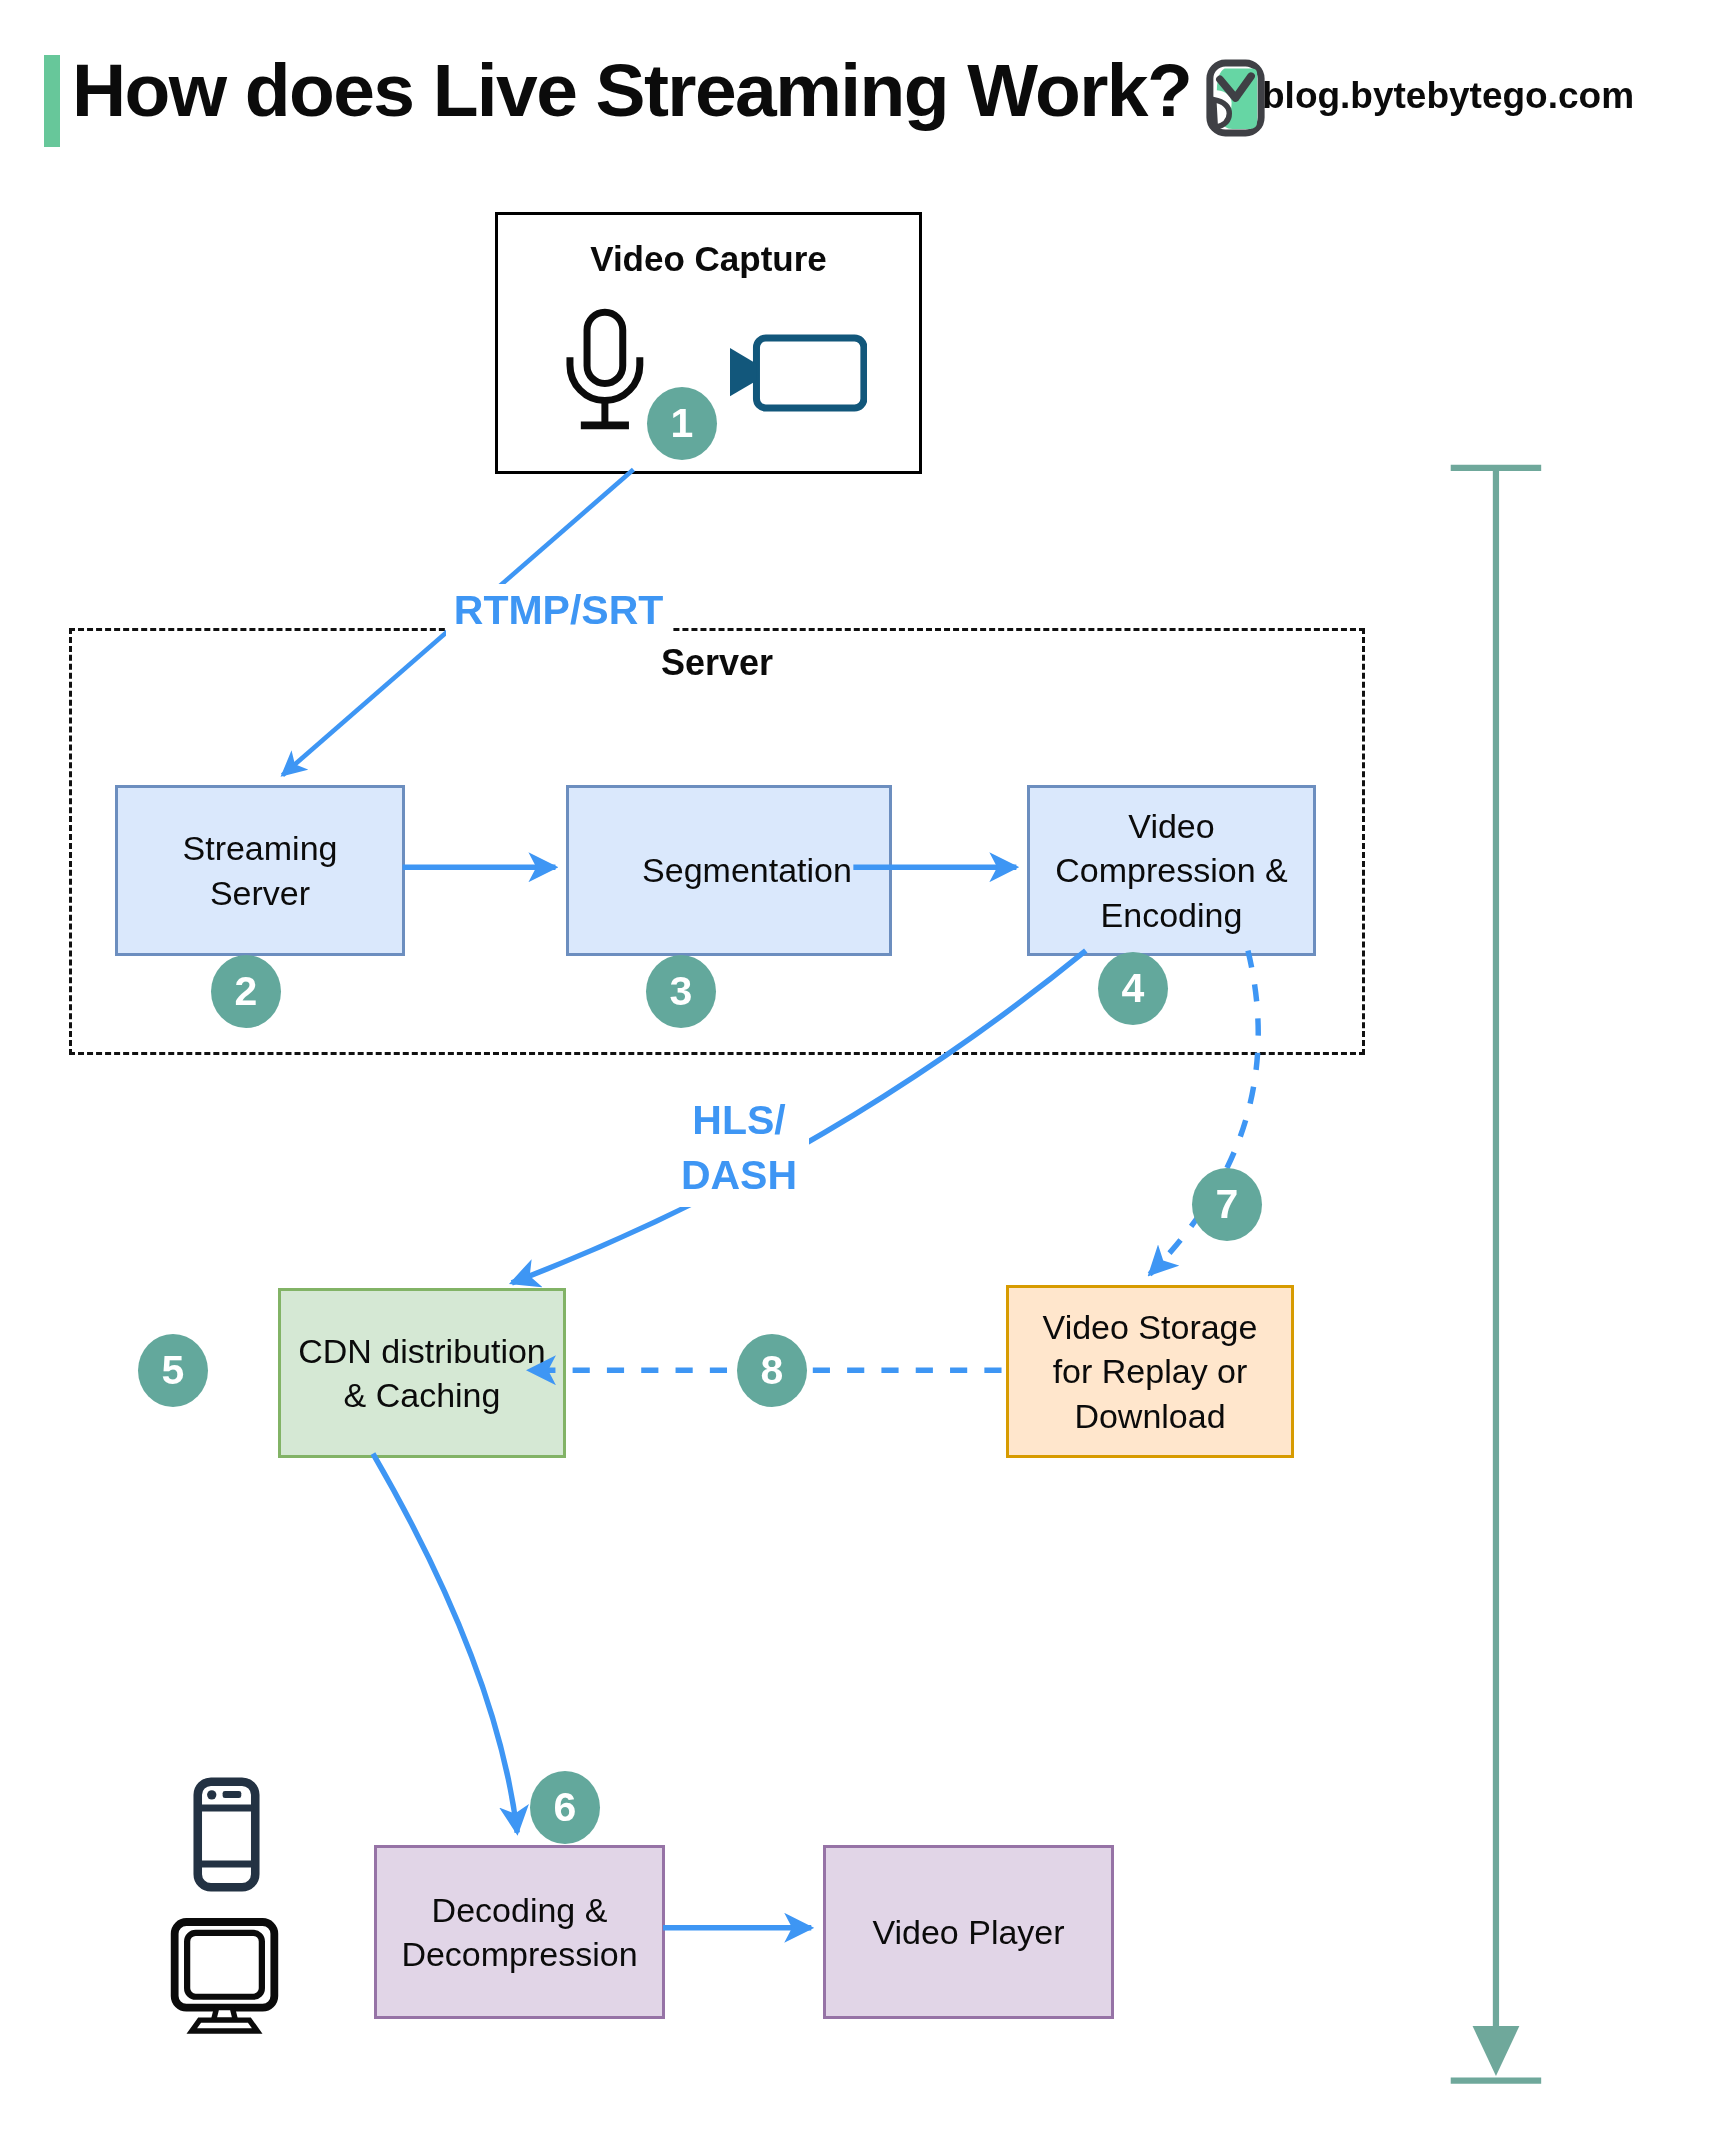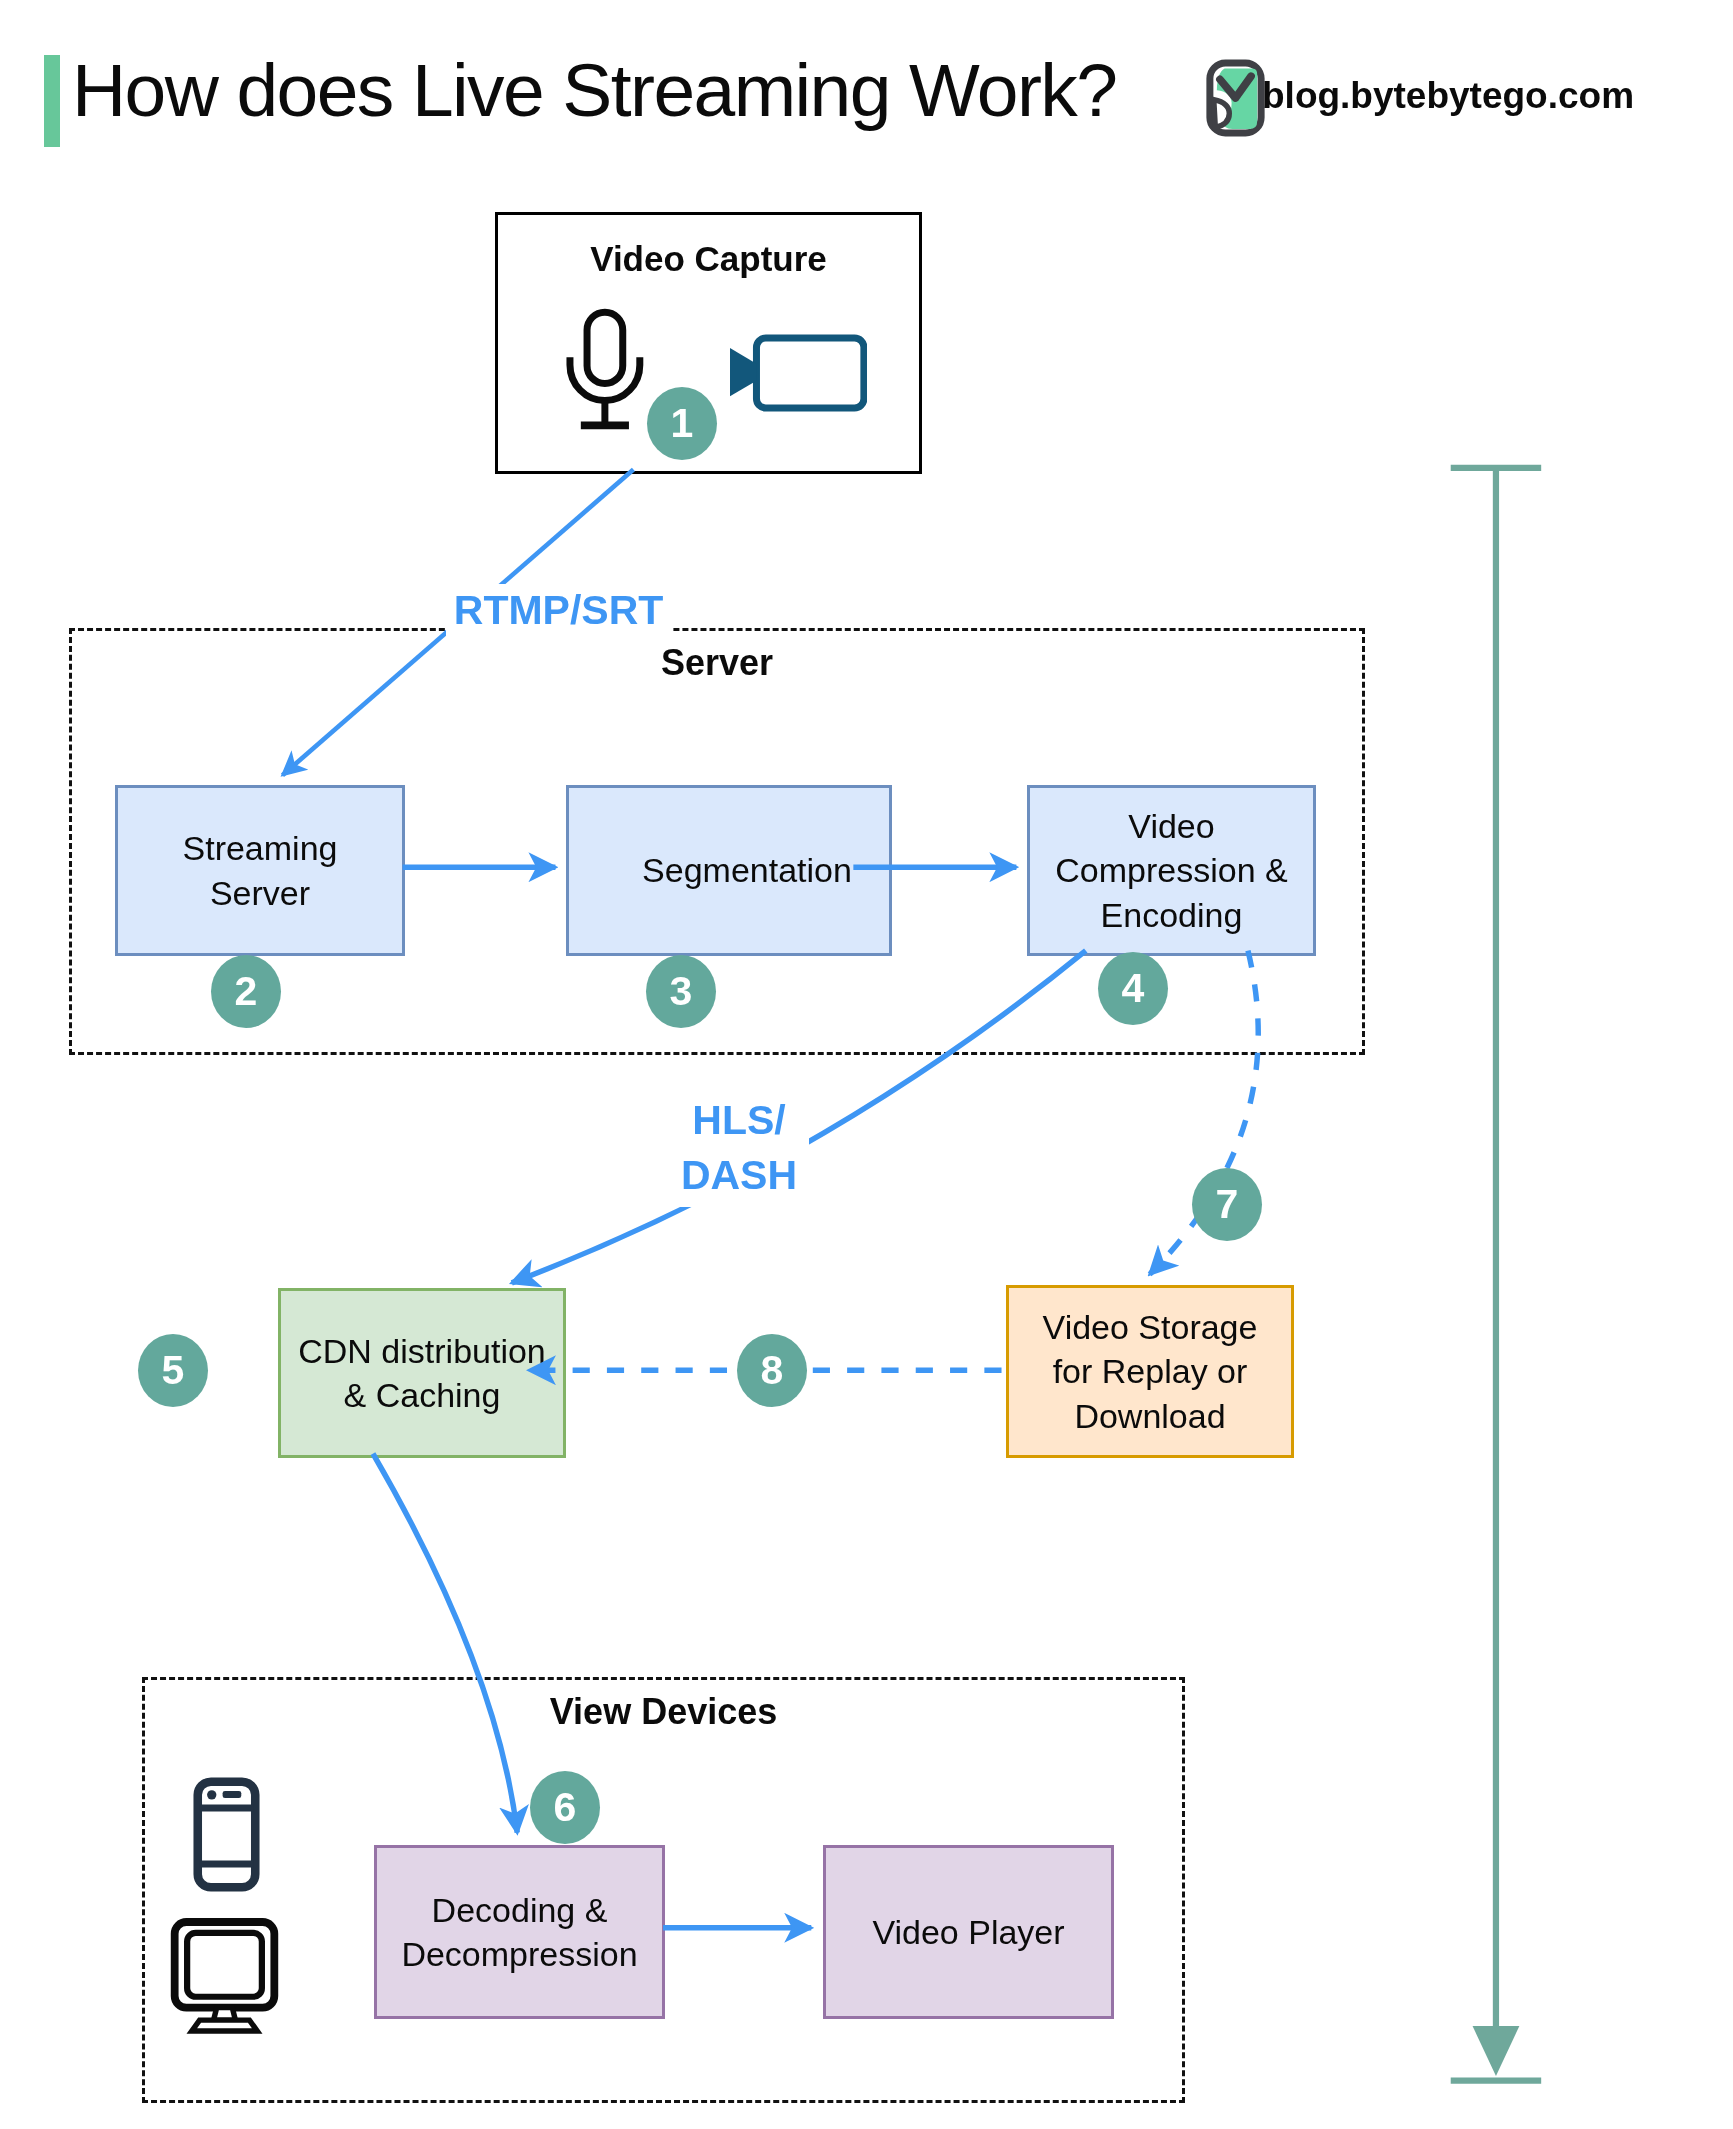--- a/index.html
+++ b/index.html
@@ -2,21 +2,21 @@
 <html style="font-size:12.5px"><head>
 <meta charset="utf-8">
 <style>
   html,body{margin:0;padding:0;background:#ffffff;}
   #page{position:relative;width:1734px;height:2129px;background:#fff;overflow:hidden;
         font-family:"Liberation Sans", sans-serif;}
   .abs{position:absolute;}
 
   
   #accent-bar{left:44px;top:55px;width:16.4px;height:92px;background:#67C79A;z-index:4;}
-  #page-title{left:72px;top:47px;font-size:75px;font-weight:normal;color:#0b0b0b;
+  #page-title{left:72px;top:47px;font-size:75px;font-weight:bold;color:#0b0b0b;
               letter-spacing:-1.6px;white-space:nowrap;z-index:4;}
   #logo{left:1206px;top:59px;z-index:4;}
   #site-label{left:1262px;top:75px;font-size:37px;font-weight:bold;color:#0b0b0b;
               white-space:nowrap;z-index:4;}
 
   
   .group{border:3.9px dashed #111;background:transparent;z-index:1;}
   #server-group{left:69px;top:628px;width:1290px;height:421px;}
   #viewdevices-group{left:142px;top:1677px;width:1037px;height:420px;}
   .group-title{position:absolute;left:0;right:0;top:11px;text-align:center;
@@ -101,23 +101,20 @@
   <div id="video-compression-box" class="abs node blue-node">Video
 Compression &amp;
 Encoding</div>
 
   <div id="cdn-box" class="abs node">CDN distribution
 &amp; Caching</div>
   <div id="storage-box" class="abs node">Video Storage
 for Replay or
 Download</div>
 
-  <div id="viewdevices-group" class="abs group">
-    <div class="group-title">View Devices</div>
-  </div>
   <svg class="abs icon" style="left:193px;top:1777px;" width="67" height="115" viewBox="0 0 86 148">
     <rect x="6" y="6" width="74" height="136" rx="17" fill="#ffffff" stroke="#233243" stroke-width="11"></rect>
     <line x1="8" y1="40" x2="78" y2="40" stroke="#233243" stroke-width="9"></line>
     <line x1="8" y1="112" x2="78" y2="112" stroke="#233243" stroke-width="9"></line>
     <circle cx="24" cy="23" r="6" fill="#233243"></circle>
     <rect x="38" y="18" width="24" height="9" rx="3" fill="#233243"></rect>
   </svg>
   <svg class="abs icon" style="left:170px;top:1917px;" width="109" height="119" viewBox="0 0 140 152">
     <rect x="6" y="6" width="128" height="110" rx="15" fill="#ffffff" stroke="#0b0b0b" stroke-width="10"></rect>
     <rect x="22" y="20" width="96" height="82" rx="11" fill="#ffffff" stroke="#0b0b0b" stroke-width="8"></rect>

